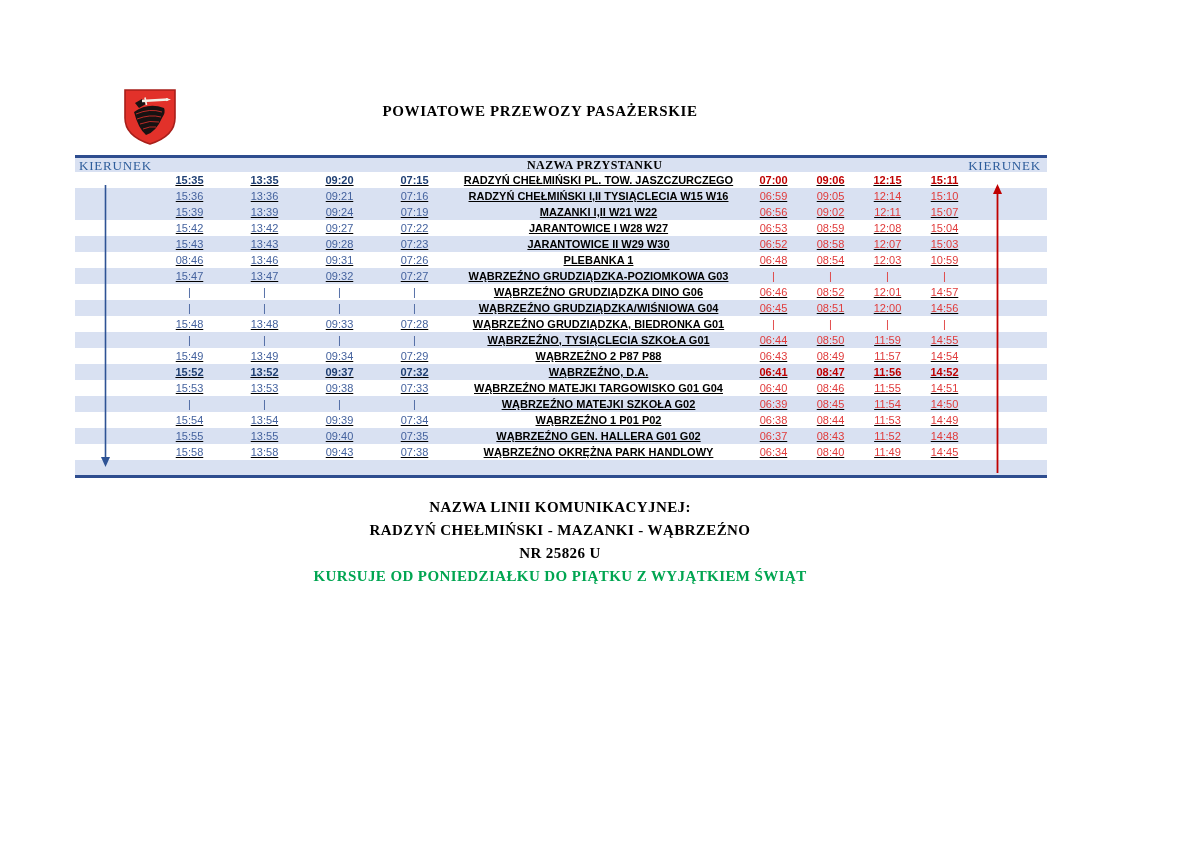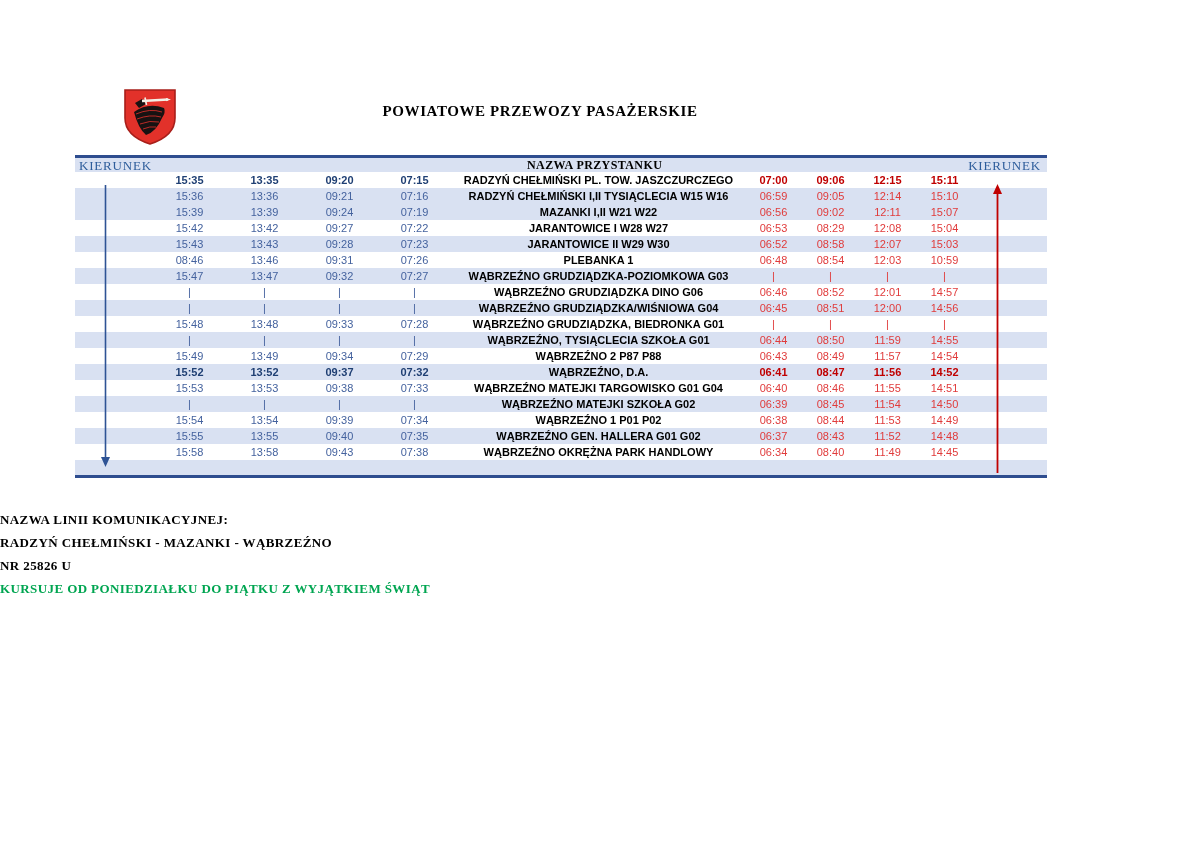--- a/index.html
+++ b/index.html
@@ -13,33 +13,33 @@
          letter-spacing:.6px;color:#000;}
   .ttable{position:absolute;left:75px;top:155px;width:972px;}
   .thead{display:flex;height:17px;line-height:15px;background:var(--row-alt);
          border-top:3px solid var(--border-dark);box-sizing:border-box;align-items:center;}
   .h-left{width:452px;box-sizing:border-box;padding-left:4px;text-align:left;
           font-family:"Liberation Serif",serif;font-size:13px;letter-spacing:.8px;color:var(--kierunek);}
   .h-center{width:293px;text-align:left;font-family:"Liberation Serif",serif;
             font-weight:bold;font-size:12px;letter-spacing:.4px;color:#000;}
   .h-right{width:227px;box-sizing:border-box;padding-right:6px;text-align:right;
            font-family:"Liberation Serif",serif;font-size:13px;letter-spacing:.8px;color:var(--kierunek);}
-  .trow{display:flex;height:16px;line-height:16px;}
+  .trow{display:flex;height:16px;line-height:16px;text-decoration:underline;}
   .trow.alt{background:var(--row-alt);}
   .c-al{width:77px;}
   .c-t{width:75px;text-align:center;font-size:11px;color:var(--time-left);}
   .c-stop{width:293px;text-align:center;font-size:11px;font-weight:bold;color:#000;white-space:nowrap;}
   .c-r{width:57px;text-align:center;font-size:11px;color:var(--time-right);}
   .c-ar{width:74px;}
   .trow.boldrow .c-t{font-weight:bold;color:var(--time-left-bold);}
   .trow.boldrow .c-r{font-weight:bold;color:var(--time-right-bold);}
   .filler{height:15px;background:var(--row-alt);border-bottom:3px solid var(--border-dark);box-sizing:content-box;}
   .arrows{position:absolute;left:0;top:0;width:972px;height:345px;pointer-events:none;}
-  .footer{position:absolute;left:0;top:508px;width:1120px;
-          font-family:"Liberation Serif",serif;font-weight:bold;font-size:13px;color:#000;}
+  .footer{position:absolute;left:0;top:496px;width:1120px;text-align:center;
+          font-family:"Liberation Serif",serif;font-weight:bold;font-size:15px;color:#000;}
   .footer .fline{height:23px;line-height:23px;letter-spacing:.4px;}
   .footer .green{color:var(--green);}
 </style>
 </head>
 <body>
 
 <div class="canvas" style="--row-alt: #d9e1f2; --border-dark: #2e4d8f; --time-left: #44629e; --time-left-bold: #1f3f73; --time-right: #e03b3b; --time-right-bold: #c00000; --kierunek: #2e5d9b; --green: #00a551;">
 
   <svg class="crest" viewBox="0 0 56 58" xmlns="http://www.w3.org/2000/svg">
     <path d="M3 2 H53 V30 Q53 48 28 56 Q3 48 3 30 Z" fill="#e2312a" stroke="#a81f1a" stroke-width="1.6"></path>
@@ -101,21 +101,21 @@
           <div class="c-ar"></div>
         </div>
         <div class="trow">
           <div class="c-al"></div>
           <div class="c-t">15:42</div>
           <div class="c-t">13:42</div>
           <div class="c-t">09:27</div>
           <div class="c-t">07:22</div>
           <div class="c-stop">JARANTOWICE I W28 W27</div>
           <div class="c-r">06:53</div>
-          <div class="c-r">08:29</div>
+          <div class="c-r">08:59</div>
           <div class="c-r">12:08</div>
           <div class="c-r">15:04</div>
           <div class="c-ar"></div>
         </div>
         <div class="trow alt">
           <div class="c-al"></div>
           <div class="c-t">15:43</div>
           <div class="c-t">13:43</div>
           <div class="c-t">09:28</div>
           <div class="c-t">07:23</div>

